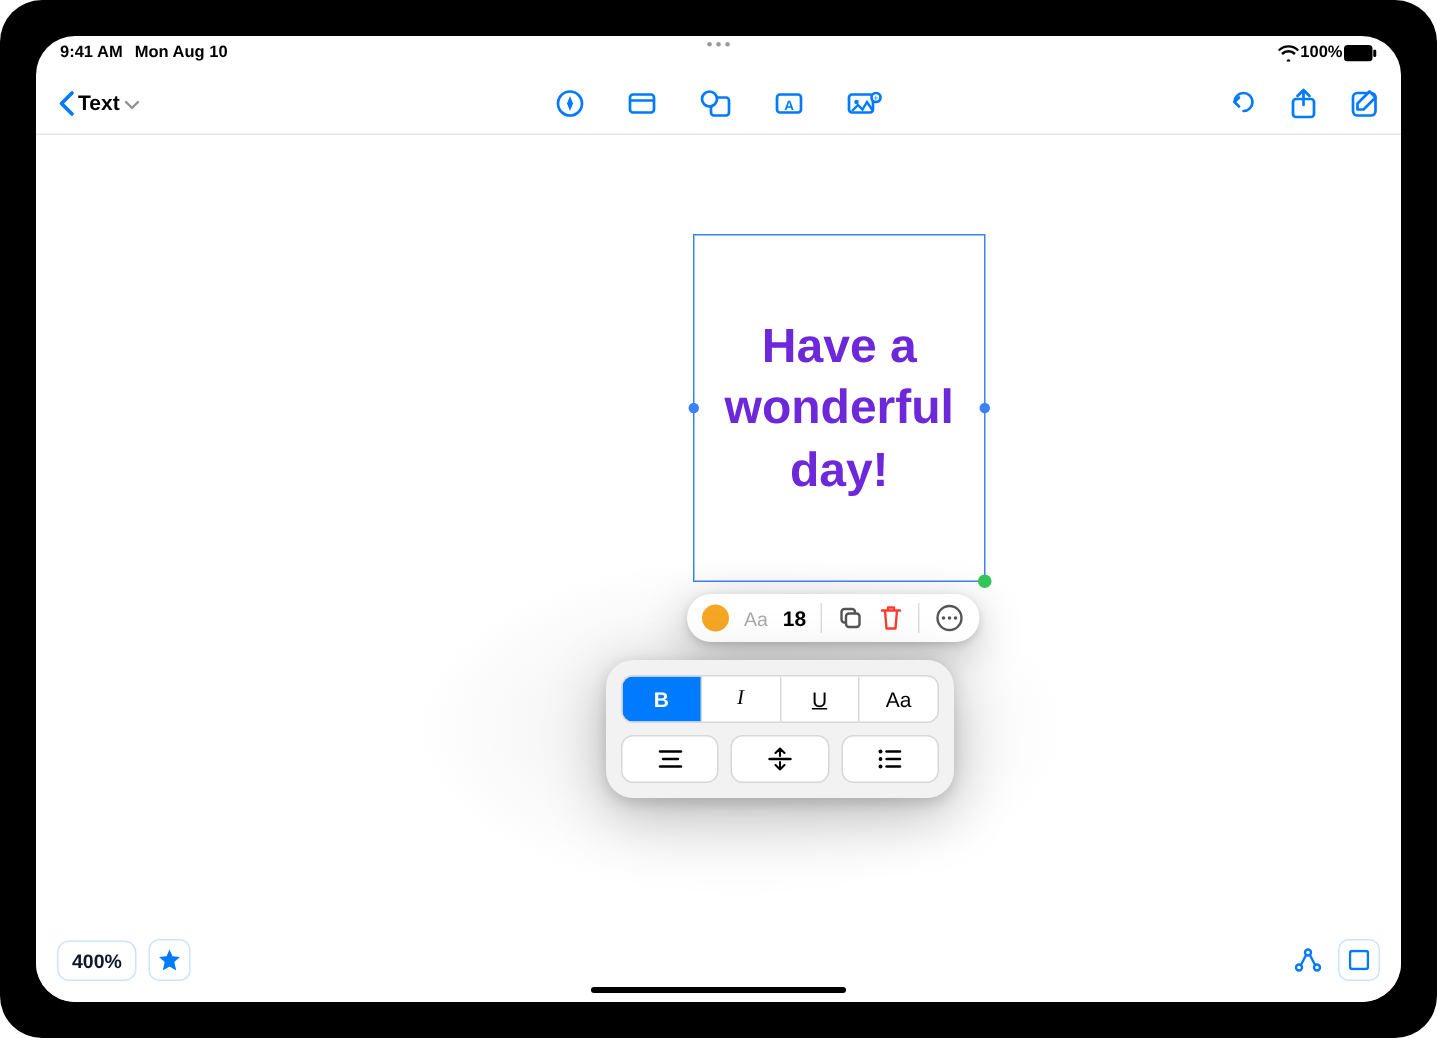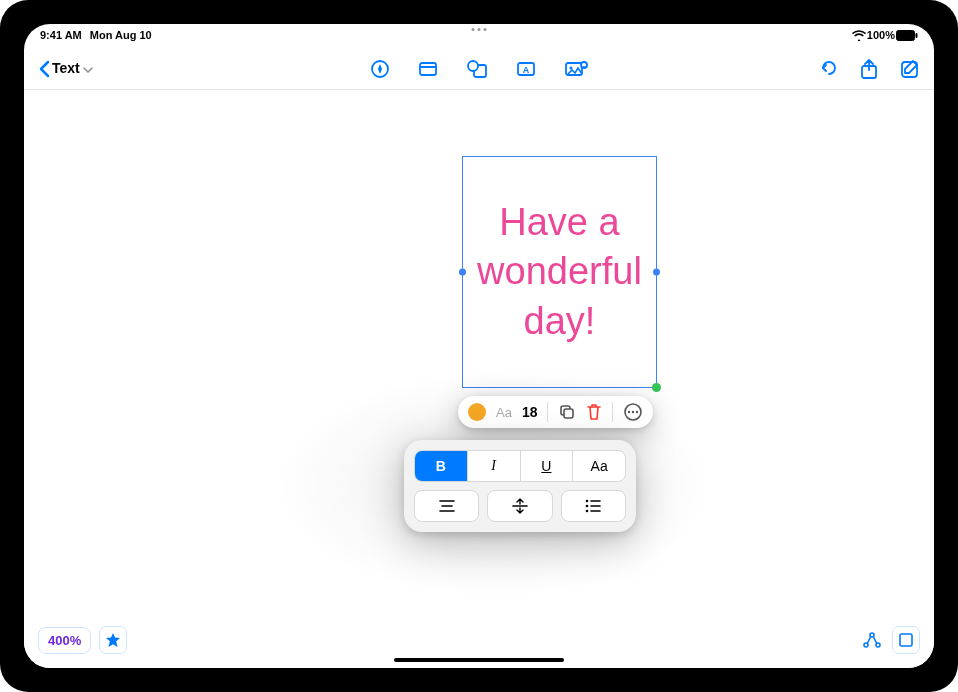--- a/index.html
+++ b/index.html
@@ -27,21 +27,21 @@
   .divider { position: absolute; top: 65px; left: 0; right: 0; height: 1px; background: #e5e5e5; }
   
   .drag-dots { position:absolute; top:4px; left:50%; transform:translateX(-50%); display:flex; gap:3px;}
   .drag-dots span{width:3px;height:3px;border-radius:50%;background:#999;}
   
   .canvas { position: absolute; top: 66px; left: 0; right: 0; bottom: 0; background: #fff; }
   .text-box {
     position: absolute; left: 438px; top: 66px; width: 195px; height: 232px;
     border: 1.5px solid #3b82f6; display: flex; align-items:center; justify-content:center; text-align:center;
   }
-  .text-content { color: #ec4899; font-weight: 400; font-size: 38px; line-height: 1.3; font-family: Arial, sans-serif; }
+  .text-content { color: #6d28d9; font-weight: 700; font-size: 32px; line-height: 1.3; font-family: Arial, sans-serif; }
   .handle { position:absolute; width:7px;height:7px; background:#3b82f6; border-radius:50%; }
   .handle.left{ left:-4px; top:50%; transform:translateY(-50%);}
   .handle.right{ right:-4px; top:50%; transform:translateY(-50%);}
   .handle.br{ right:-5px; bottom:-5px; background:#34c759; width:9px;height:9px;}
   
   .ctx-bar {
     position: absolute; left: 434px; top: 306px; background: #fff; border-radius: 22px; box-shadow: 0 8px 30px rgba(0,0,0,0.25), 0 2px 6px rgba(0,0,0,0.15);
     padding: 6px 10px; display:flex; align-items:center; gap:10px;
   }
   .ctx-bar .sep { width:1px; height:20px; background:#ddd; }
@@ -58,21 +58,21 @@
   .segmented .seg{ flex:1; display:flex; align-items:center; justify-content:center; font-size:14px; color:#000; cursor:pointer; border-right:1px solid #d8d8d8;}
   .segmented .seg:last-child{border-right:none;}
   .segmented .seg.active{ background:#007aff; color:#fff;}
   .seg.bold{font-weight:700;}
   .seg.ital{font-style:italic; font-family:Georgia,serif;}
   .seg.under{text-decoration:underline;}
   .row2{ display:flex; gap:8px;}
   .row2 .btn{ flex:1; height:32px; background:#fff; border:1px solid #d8d8d8; border-radius:8px; display:flex; align-items:center; justify-content:center; cursor:pointer; color:#000;}
   
   .bottom-left{ position:absolute; left:14px; bottom:14px; display:flex; gap:8px; align-items:center;}
-  .zoom-chip{ background:#fff; border:1.5px solid #cde4ff; color:#6d28d9; font-weight:600; font-size:13px; padding:5px 9px; border-radius:8px;}
+  .zoom-chip{ background:#fff; border:1.5px solid #cde4ff; color:#0f172a; font-weight:600; font-size:13px; padding:5px 9px; border-radius:8px;}
   .star-chip{ width:28px;height:28px; border:1.5px solid #cde4ff; border-radius:7px; display:flex;align-items:center;justify-content:center; color:#007aff;}
   .bottom-right{ position:absolute; right:14px; bottom:14px; display:flex; gap:10px; color:#007aff; align-items:center;}
   .br-btn{ width:28px;height:28px; border:1.5px solid #cde4ff; border-radius:7px; display:flex;align-items:center;justify-content:center;}
   .home-indicator{ position:absolute; bottom:6px; left:50%; transform:translateX(-50%); width:170px; height:4px; background:#000; border-radius:3px;}
   
   .shadow-fade{ position:absolute; left:250px; top:280px; width:440px; height:230px; background: radial-gradient(ellipse at center, rgba(0,0,0,0.08), transparent 70%); pointer-events:none;}
 </style>
 </head>
 <body>
 

